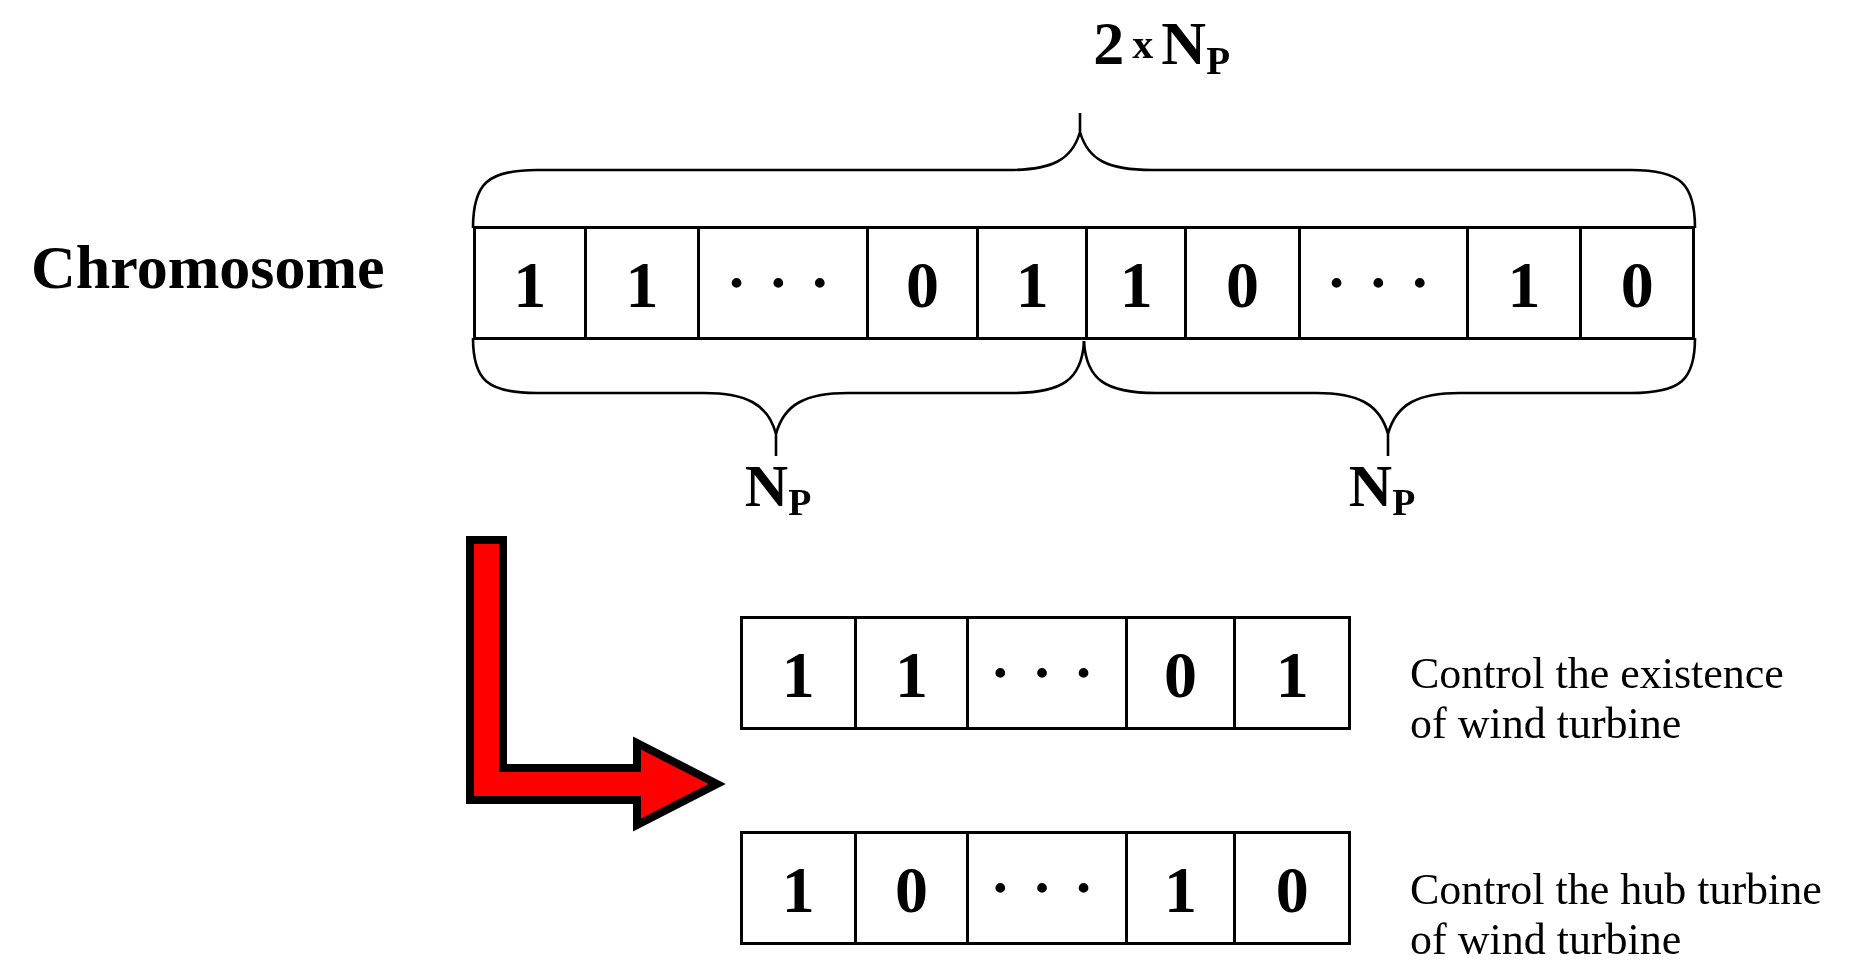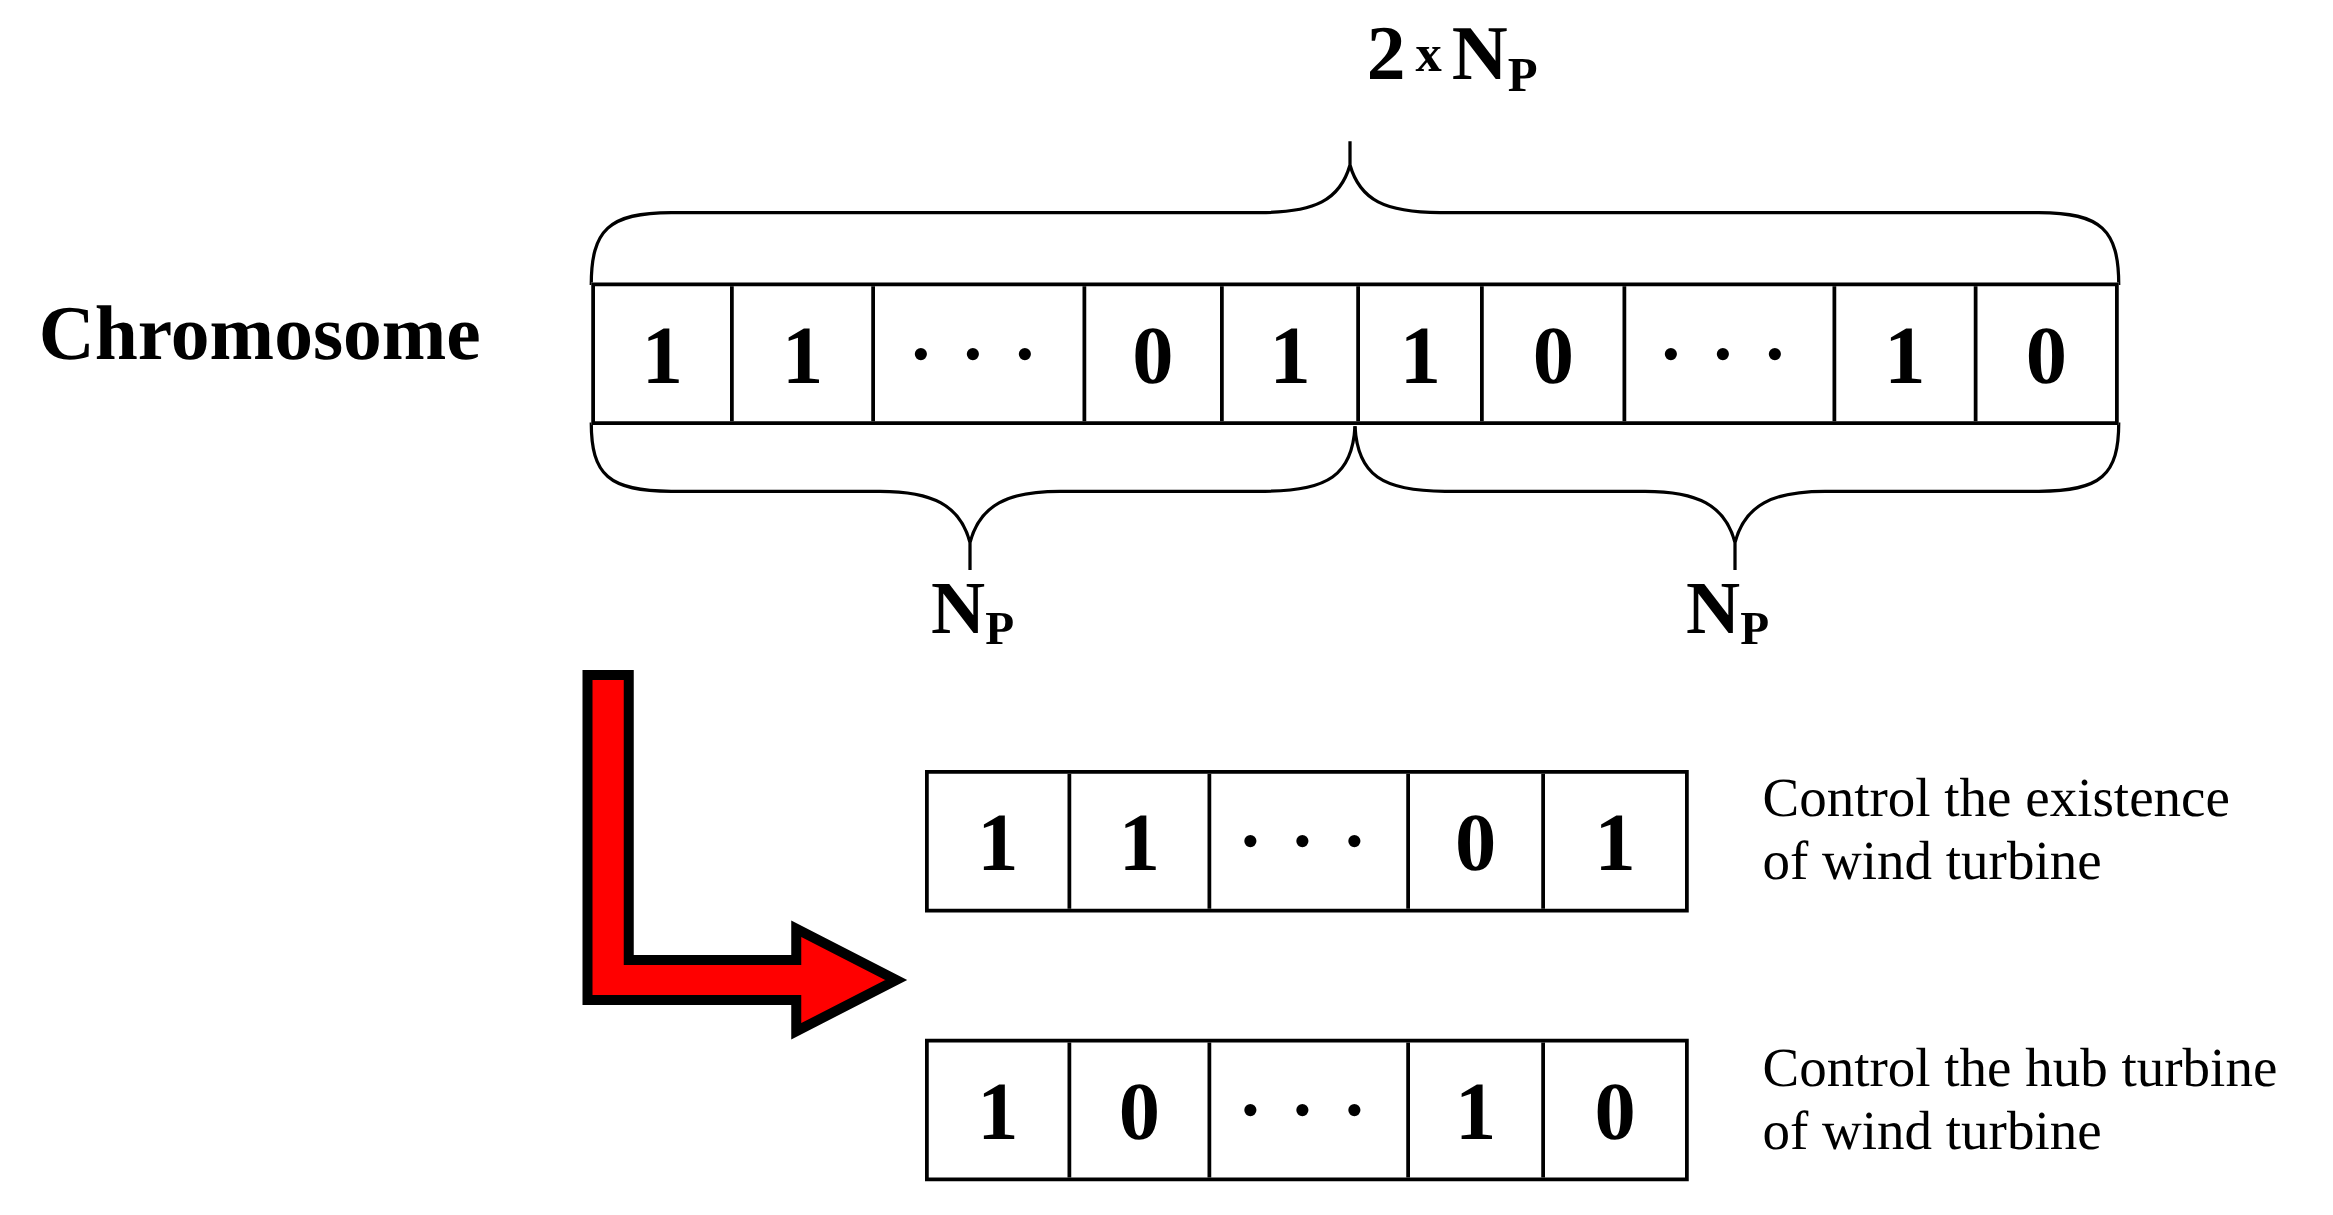--- a/index.html
+++ b/index.html
@@ -90,20 +90,21 @@
     left: 740px; top: 831px; width: 611px; height: 114px;
     grid-template-columns: 111fr 113fr 159fr 109fr 115fr;
   }
 
   
   .caption {
     left: 1410px; width: 450px;
     font-size: 44px;
     line-height: 1.14;
     font-weight: normal;
+    margin-top: 35px;
   }
   #existence-caption { top: 614px; }
   #hub-caption { top: 830px; }
 
   
   #overlay {
     position: absolute;
     left: 0; top: 0;
     width: 1866px;
     height: 972px;

